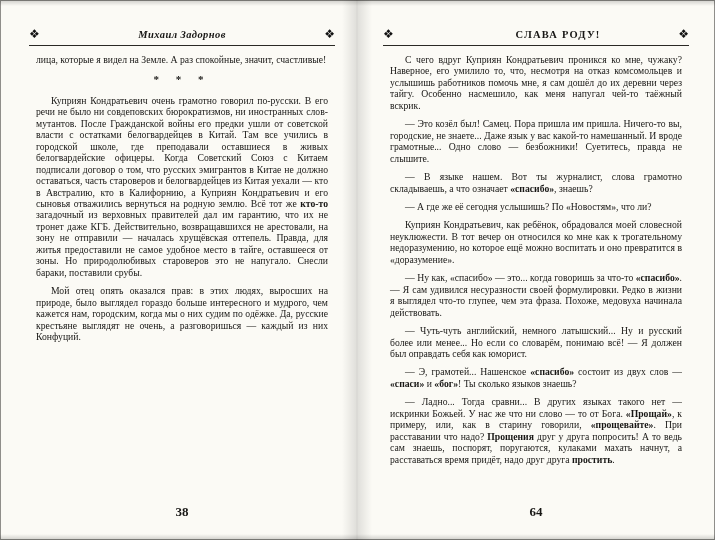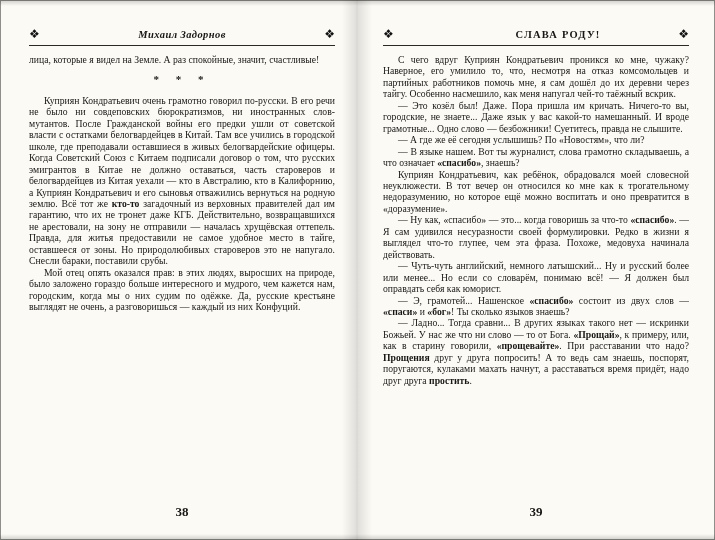--- a/index.html
+++ b/index.html
@@ -45,21 +45,21 @@
   }
   .header-title.caps{font-style:normal;letter-spacing:1.2px;padding-left:44px;}
   .header-rule{
     border:0;border-top:1.4px solid #2a2925;margin:3px 0 8px 0;
   }
 
   .page-body{
     text-align:justify;
     font-size:9.7px;line-height:11.45px;
   }
-  .para{margin:0;text-indent:15px;}
+  .para{margin:7px;text-indent:15px;}
   .para.noindent{text-indent:0;}
   .para.stars{
     text-indent:0;text-align:center;
     margin:9px 0 9px 0;
     font-weight:bold;letter-spacing:7px;font-size:11px;
   }
   .para b{font-weight:bold;}
 
   .page-number{
     position:absolute;bottom:-2px;left:0;right:0;
@@ -75,42 +75,42 @@
     <div class="page-header">
       <span class="fleuron">❖</span>
       <span class="header-title">Михаил Задорнов</span>
       <span class="fleuron">❖</span>
     </div>
     <hr class="header-rule">
     <div class="page-body">
         <p class="para noindent">лица, которые я видел на Земле. А раз спокойные, значит, счастливые!</p>
         <p class="para stars">* * *</p>
         <p class="para">Куприян Кондратьевич очень грамотно говорил по-русски. В его речи не было ни совдеповских бюрократизмов, ни иностранных слов-мутантов. После Гражданской войны его предки ушли от советской власти с остатками белогвардейцев в Китай. Там все учились в городской школе, где преподавали оставшиеся в живых белогвардейские офицеры. Когда Советский Союз с Китаем подписали договор о том, что русских эмигрантов в Китае не должно оставаться, часть староверов и белогвардейцев из Китая уехали — кто в Австралию, кто в Калифорнию, а Куприян Кондратьевич и его сыновья отважились вернуться на родную землю. Всё тот же <b>кто-то</b> загадочный из верховных правителей дал им гарантию, что их не тронет даже КГБ. Действительно, возвращавшихся не арестовали, на зону не отправили — началась хрущёвская оттепель. Правда, для житья предоставили не самое удобное место в тайге, оставшееся от зоны. Но природолюбивых староверов это не напугало. Снесли бараки, поставили срубы.</p>
-        <p class="para">Мой отец опять оказался прав: в этих людях, выросших на природе, было заложено гораздо больше интересного и мудрого, чем кажется нам, городским, когда мы о них судим по одёжке. Да, русские крестьяне выглядят не очень, а разговоришься — каждый из них Конфуций.</p>
+        <p class="para">Мой отец опять оказался прав: в этих людях, выросших на природе, было выглядел гораздо больше интересного и мудрого, чем кажется нам, городским, когда мы о них судим по одёжке. Да, русские крестьяне выглядят не очень, а разговоришься — каждый из них Конфуций.</p>
       </div>
     <div class="page-number">38</div>
   </div>
 
   <div class="page right">
     <div class="page-header">
       <span class="fleuron">❖</span>
       <span class="header-title caps">СЛАВА РОДУ!</span>
       <span class="fleuron">❖</span>
     </div>
     <hr class="header-rule">
     <div class="page-body">
-        <p class="para">С чего вдруг Куприян Кондратьевич проникся ко мне, чужаку? Наверное, его умилило то, что, несмотря на отказ комсомольцев и партийных работников помочь мне, я сам дошёл до их деревни через тайгу. Особенно насмешило, как меня напугал чей-то таёжный вскрик.</p>
-        <p class="para">— Это козёл был! Даже. Пора пришла им кричать. Ничего-то вы, городские, не знаете... Даже язык у вас какой-то намешанный. И вроде грамотные... Одно слово — безбожники! Суетитесь, правда не слышите.</p>
+        <p class="para">С чего вдруг Куприян Кондратьевич проникся ко мне, чужаку? Наверное, его умилило то, что, несмотря на отказ комсомольцев и услышишь работников помочь мне, я сам дошёл до их деревни через тайгу. Особенно насмешило, как меня напугал чей-то таёжный вскрик.</p>
+        <p class="para">— Это козёл был! Самец. Пора пришла им пришла. Ничего-то вы, городские, не знаете... Даже язык у вас какой-то намешанный. И вроде грамотные... Одно слово — безбожники! Суетитесь, правда не слышите.</p>
+        <p class="para">— В языке нашем. Вот ты журналист, слова грамотно складываешь, а что означает <b>«спасибо»</b>, знаешь?</p>
         <p class="para">— А где же её сегодня услышишь? По «Новостям», что ли?</p>
-        <p class="para">— В языке нашем. Вот ты журналист, слова грамотно складываешь, а что означает <b>«спасибо»</b>, знаешь?</p>
         <p class="para">Куприян Кондратьевич, как ребёнок, обрадовался моей словесной неуклюжести. В тот вечер он относился ко мне как к трогательному недоразумению, но которое ещё можно воспитать и оно превратится в «доразумение».</p>
         <p class="para">— Ну как, «спасибо» — это... когда говоришь за что-то <b>«спасибо»</b>. — Я сам удивился несуразности своей формулировки. Редко в жизни я выглядел что-то глупее, чем эта фраза. Похоже, медовуха начинала действовать.</p>
         <p class="para">— Чуть-чуть английский, немного латышский... Ну и русский более или менее... Но если со словарём, понимаю всё! — Я должен был оправдать себя как юморист.</p>
         <p class="para">— Э, грамотей... Нашенское <b>«спасибо»</b> состоит из двух слов — <b>«спаси»</b> и <b>«бог»</b>! Ты сколько языков знаешь?</p>
         <p class="para">— Ладно... Тогда сравни... В других языках такого нет — искринки Божьей. У нас же что ни слово — то от Бога. <b>«Прощай»</b>, к примеру, или, как в старину говорили, <b>«прощевайте»</b>. При расставании что надо? <b>Прощения</b> друг у друга попросить! А то ведь сам знаешь, поспорят, поругаются, кулаками махать начнут, а расставаться время придёт, надо друг друга <b>простить</b>.</p>
       </div>
-    <div class="page-number">39</div>
+    <div class="page-number">64</div>
   </div>
 
   <div class="gutter"></div>
   <div class="edge-top"></div>
   <div class="edge-bottom"></div>
 </div>
 
 </body></html>

